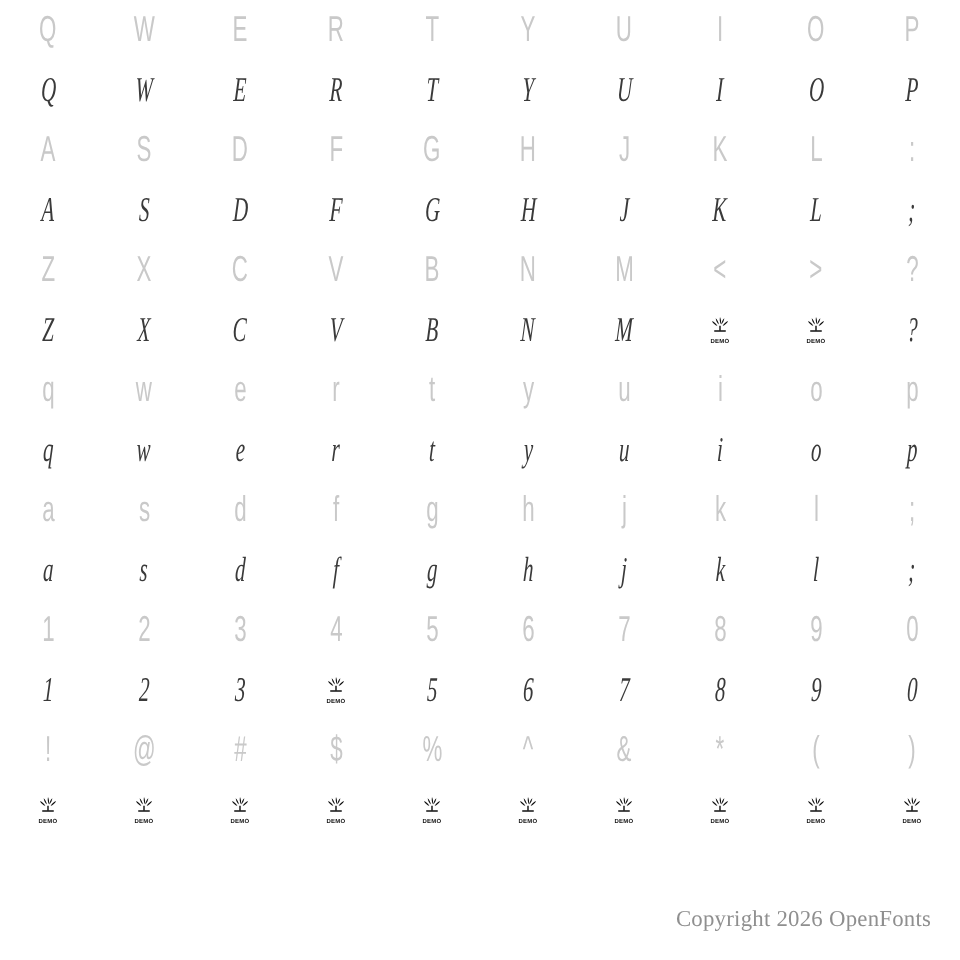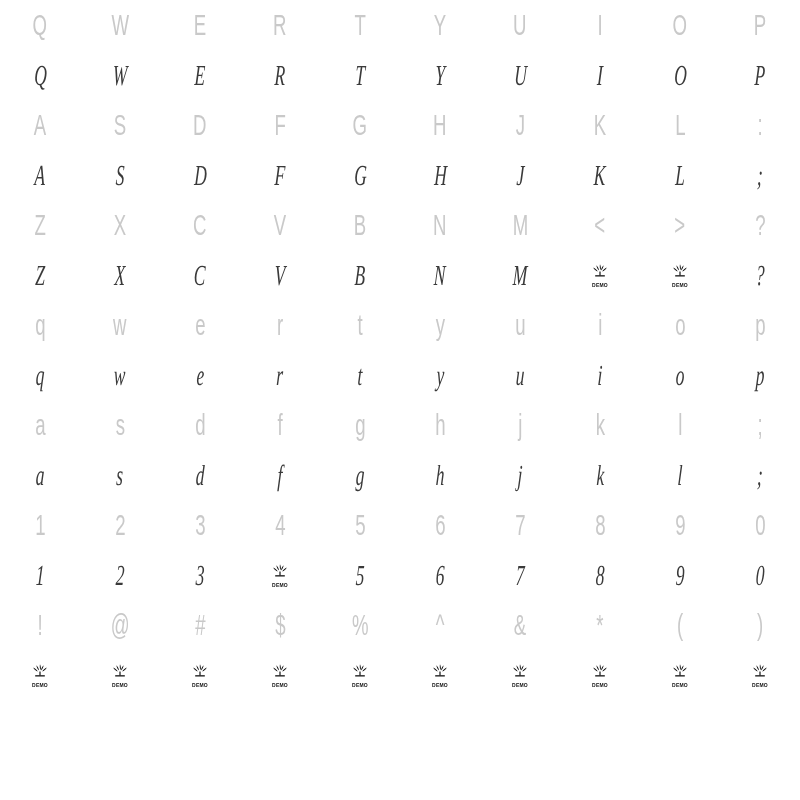--- a/index.html
+++ b/index.html
@@ -724,13 +724,14 @@
                 <path d="M19.8 4.6c-1 2-2.7 3.5-4.6 4 1-1.7 2.6-3.2 4.6-4z"></path>
                 <path d="M12.4 8.4h1.2v4.2h-1.2z"></path>
                 <path d="M8.2 12.2h9.6v1.3H8.2z"></path>
               </g>
             </svg>
             <span class="demo-word">DEMO</span>
           </span>
         </div>
       </div>
     </div>
+  <div class="footer">Copyright 2026 OpenFonts</div>
 </div>
 
 </body></html>

